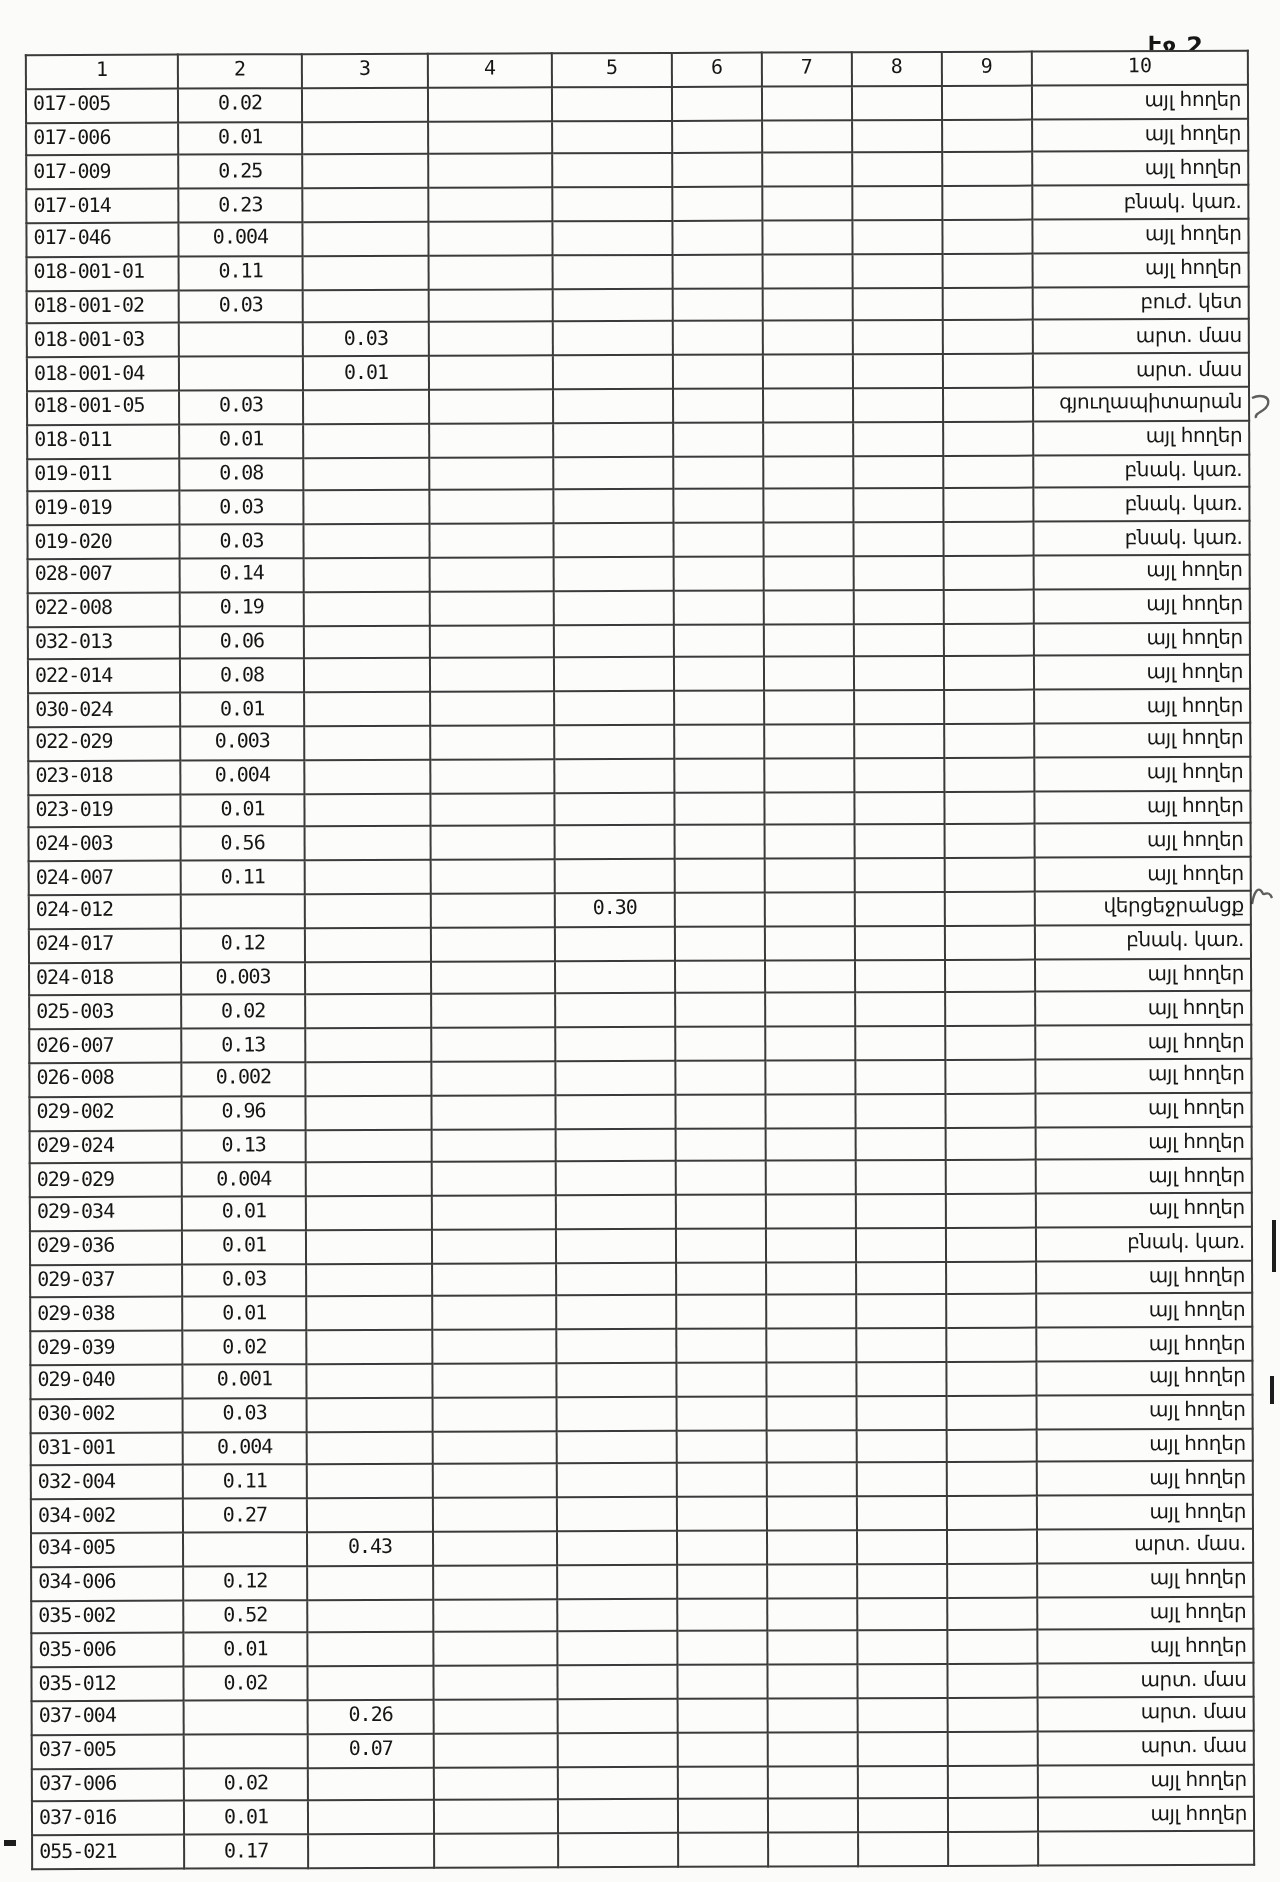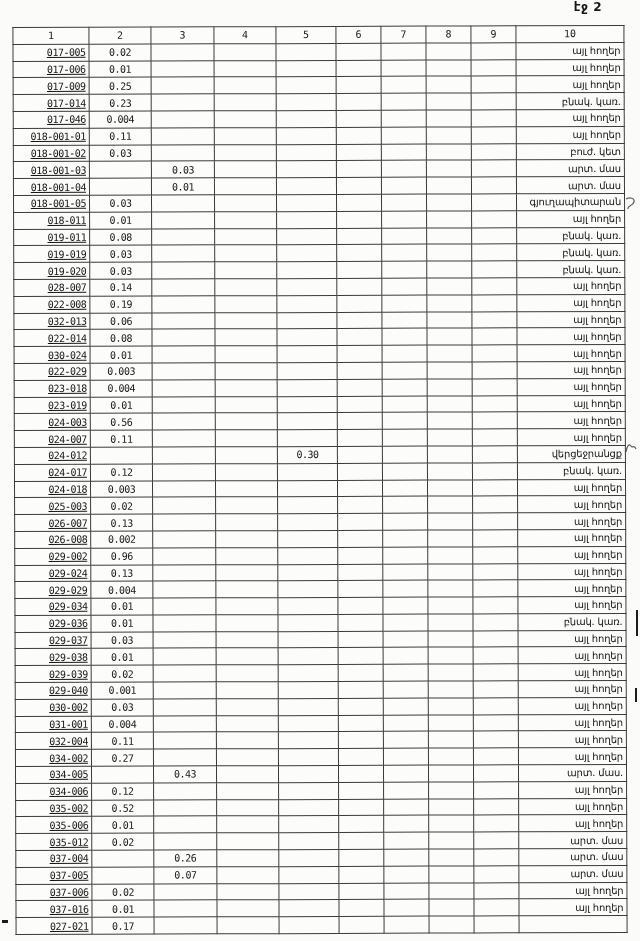--- a/index.html
+++ b/index.html
@@ -5,21 +5,21 @@
   html,body{margin:0;padding:0;background:#e9e9e7;}
   .page{
     position:relative;
     width:640px;height:941px;
     background:#fbfbf9;
     overflow:hidden;
     font-family:"DejaVu Sans",sans-serif;
     color:#161616;
   }
   .page-label{
-    position:absolute;top:0;right:38px;
+    position:absolute;top:16px;right:38px;
     font-size:12px;font-weight:bold;
     font-family:"DejaVu Sans",sans-serif;
     letter-spacing:0.5px;
   }
   .scan-wrap{
     position:absolute;left:14px;top:26px;width:611px;
     transform:rotate(-0.2deg);
   }
   table.doc{
     border-collapse:collapse;
@@ -38,21 +38,21 @@
     vertical-align:middle;
     font-weight:normal;
   }
   table.doc{border:1.5px solid #222;}
   thead th{
     height:13px;
     text-align:center;
     font-family:"DejaVu Sans Mono",monospace;
     font-size:10px;
   }
-  td.c1{text-align:right;font-family:"DejaVu Sans Mono",monospace;font-size:10px;letter-spacing:-0.5px;text-decoration:underline;}
+  td.c1{text-align:left;font-family:"DejaVu Sans Mono",monospace;font-size:10px;letter-spacing:-0.5px;}
   td.c2,td.c3,td.c4,td.c5{text-align:center;font-family:"DejaVu Sans Mono",monospace;font-size:10px;letter-spacing:-0.5px;}
   td.c10{text-align:right;font-size:9px;letter-spacing:-0.2px;}
   .mark{position:absolute;opacity:0.75;}
   .artifact{position:absolute;background:#1c1c1c;}
 </style>
 </head>
 <body>
 
 <div class="page">
 
@@ -705,21 +705,21 @@
             <td class="c3"></td>
             <td class="c4"></td>
             <td class="c5"></td>
             <td class="c6"></td>
             <td class="c7"></td>
             <td class="c8"></td>
             <td class="c9"></td>
             <td class="c10">այլ հողեր</td>
           </tr>
           <tr>
-            <td class="c1">027-021</td>
+            <td class="c1">055-021</td>
             <td class="c2">0.17</td>
             <td class="c3"></td>
             <td class="c4"></td>
             <td class="c5"></td>
             <td class="c6"></td>
             <td class="c7"></td>
             <td class="c8"></td>
             <td class="c9"></td>
             <td class="c10"></td>
           </tr>

